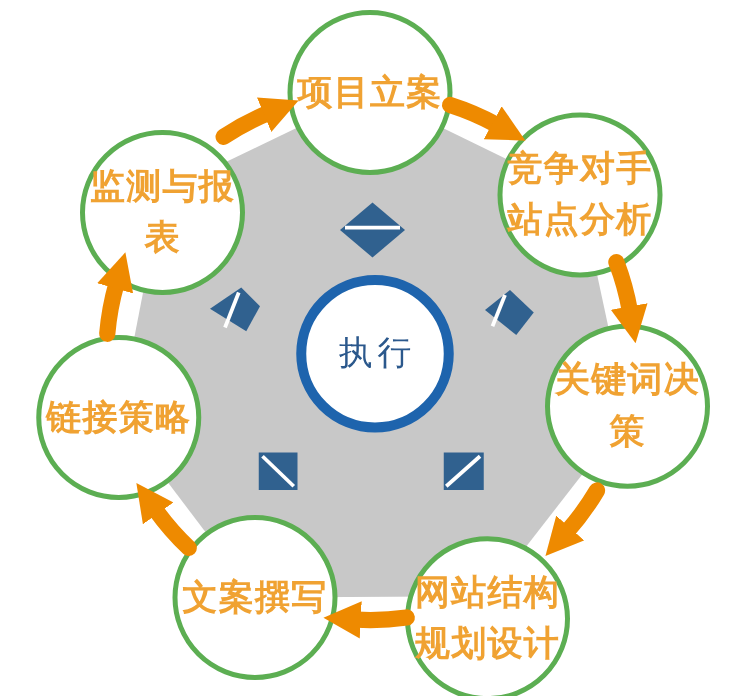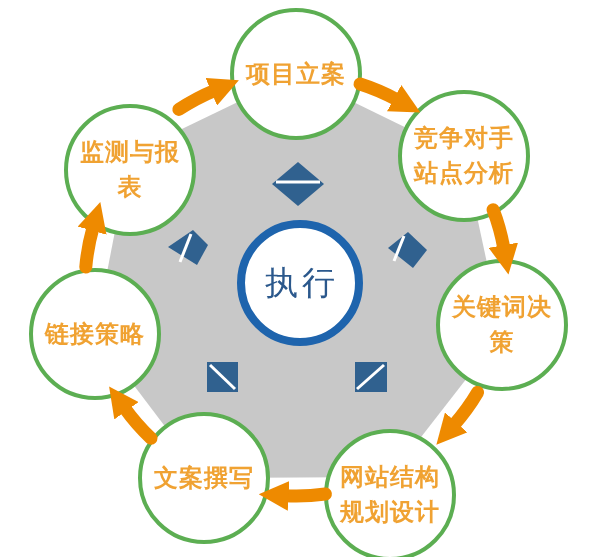--- a/index.html
+++ b/index.html
@@ -11,36 +11,36 @@
   .bg-layer{z-index:1;}
   .arrow-layer{z-index:3;pointer-events:none;}
 
   .node{
     position:absolute;z-index:2;box-sizing:border-box;
     width:132px;height:132px;border-radius:50%;
     border:4px solid var(--node-border,#5cae52);
     background:#ffffff;
     display:flex;align-items:center;justify-content:center;
     text-align:center;color:var(--node-text,#f0a232);
-    font-weight:bold;font-size:24px;line-height:1.45;
+    font-weight:bold;font-size:28px;line-height:1.45;
     letter-spacing:1px;white-space:pre-line;
   }
   .n0{left:230px;top:8px;}
   .n1{left:398px;top:90px;text-align:center;}
   .n2{left:436px;top:259px;}
   .n3{left:324px;top:429px;}
   .n4{left:138px;top:412px;}
   .n5{left:29px;top:268px;align-items:center;}
   .n6{left:64px;top:104px;}
 
   .center-node{
     left:237px;top:220px;width:126px;height:126px;
     border:8px solid var(--center-border,#1e64ad);
     color:var(--center-text,#2b588c);
-    font-weight:normal;font-size:33px;letter-spacing:4px;
+    font-weight:normal;font-size:27px;letter-spacing:4px;
     text-indent:4px; 
   }
 
   .heptagon{fill:var(--polygon-fill,#c8c8c8);}
   .decor{fill:var(--decor-fill,#30618f);}
   .decor-slash{stroke:#ffffff;stroke-width:3;fill:none;}
   .flow-arrow{stroke:var(--arrow,#ee8a00);stroke-width:13;fill:none;stroke-linecap:round;}
   #arrowhead path{fill:var(--arrow,#ee8a00);}
 </style>
 </head>

